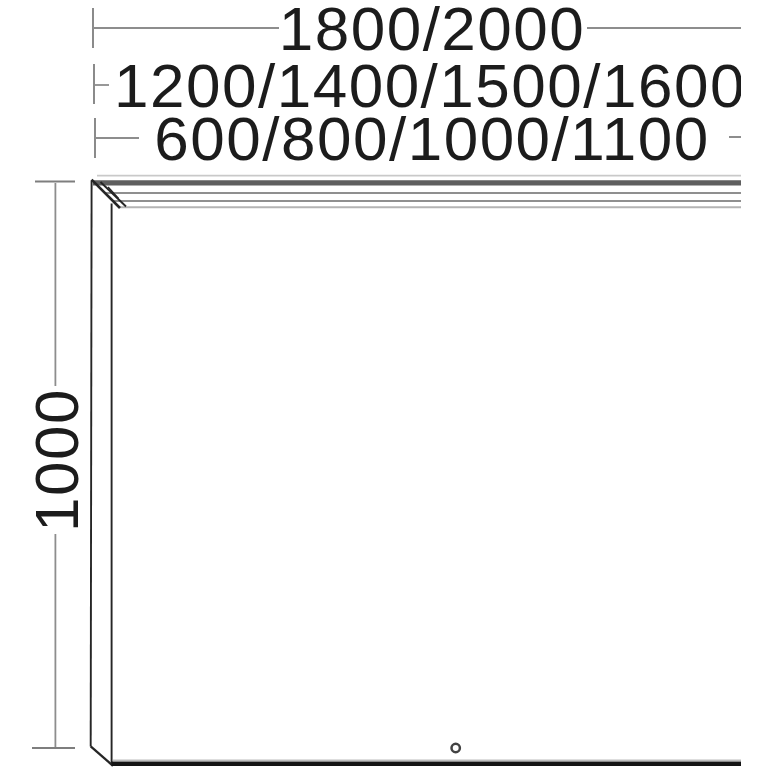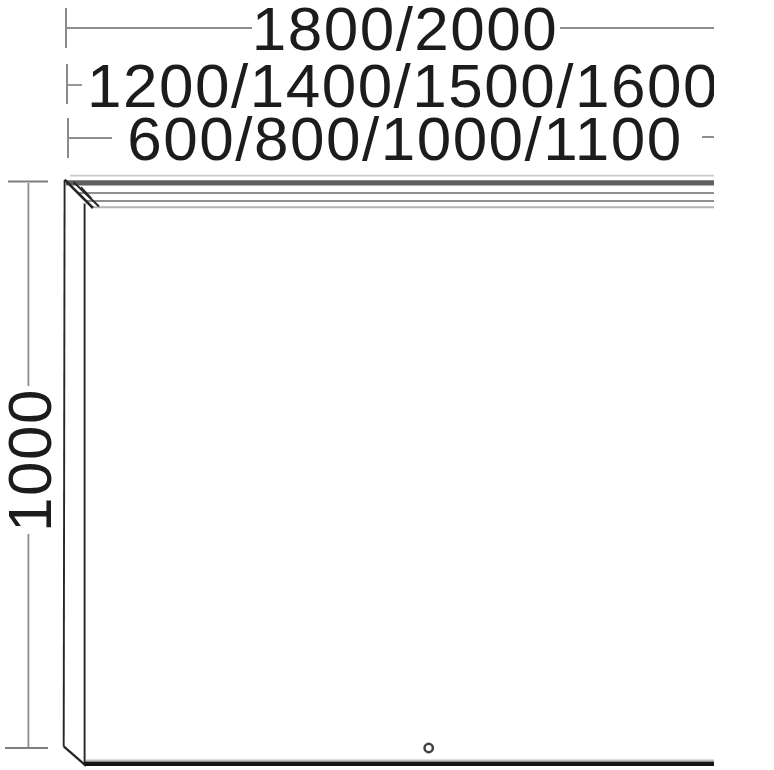--- a/index.html
+++ b/index.html
@@ -6,20 +6,21 @@
     margin: 0;
     padding: 0;
     background: var(--background, #ffffff);
   }
   .canvas {
     position: relative;
     width: 714px;
     height: 770px;
     background: var(--background, #ffffff);
     overflow: hidden;
+    margin-left: 27px;
   }
   svg { display: block; }
   .dim-seg  { stroke: var(--dim-line, #8d8d8d); stroke-width: 1.8; fill: none; }
   .dim-tick { stroke: var(--dim-tick, #7e7e7e); stroke-width: 1.8; fill: none; }
   .dim-text {
     font-family: "Liberation Sans", sans-serif;
     font-size: 62px;
     letter-spacing: 1.5px;
     fill: var(--ink, #1c1c1c);
   }

